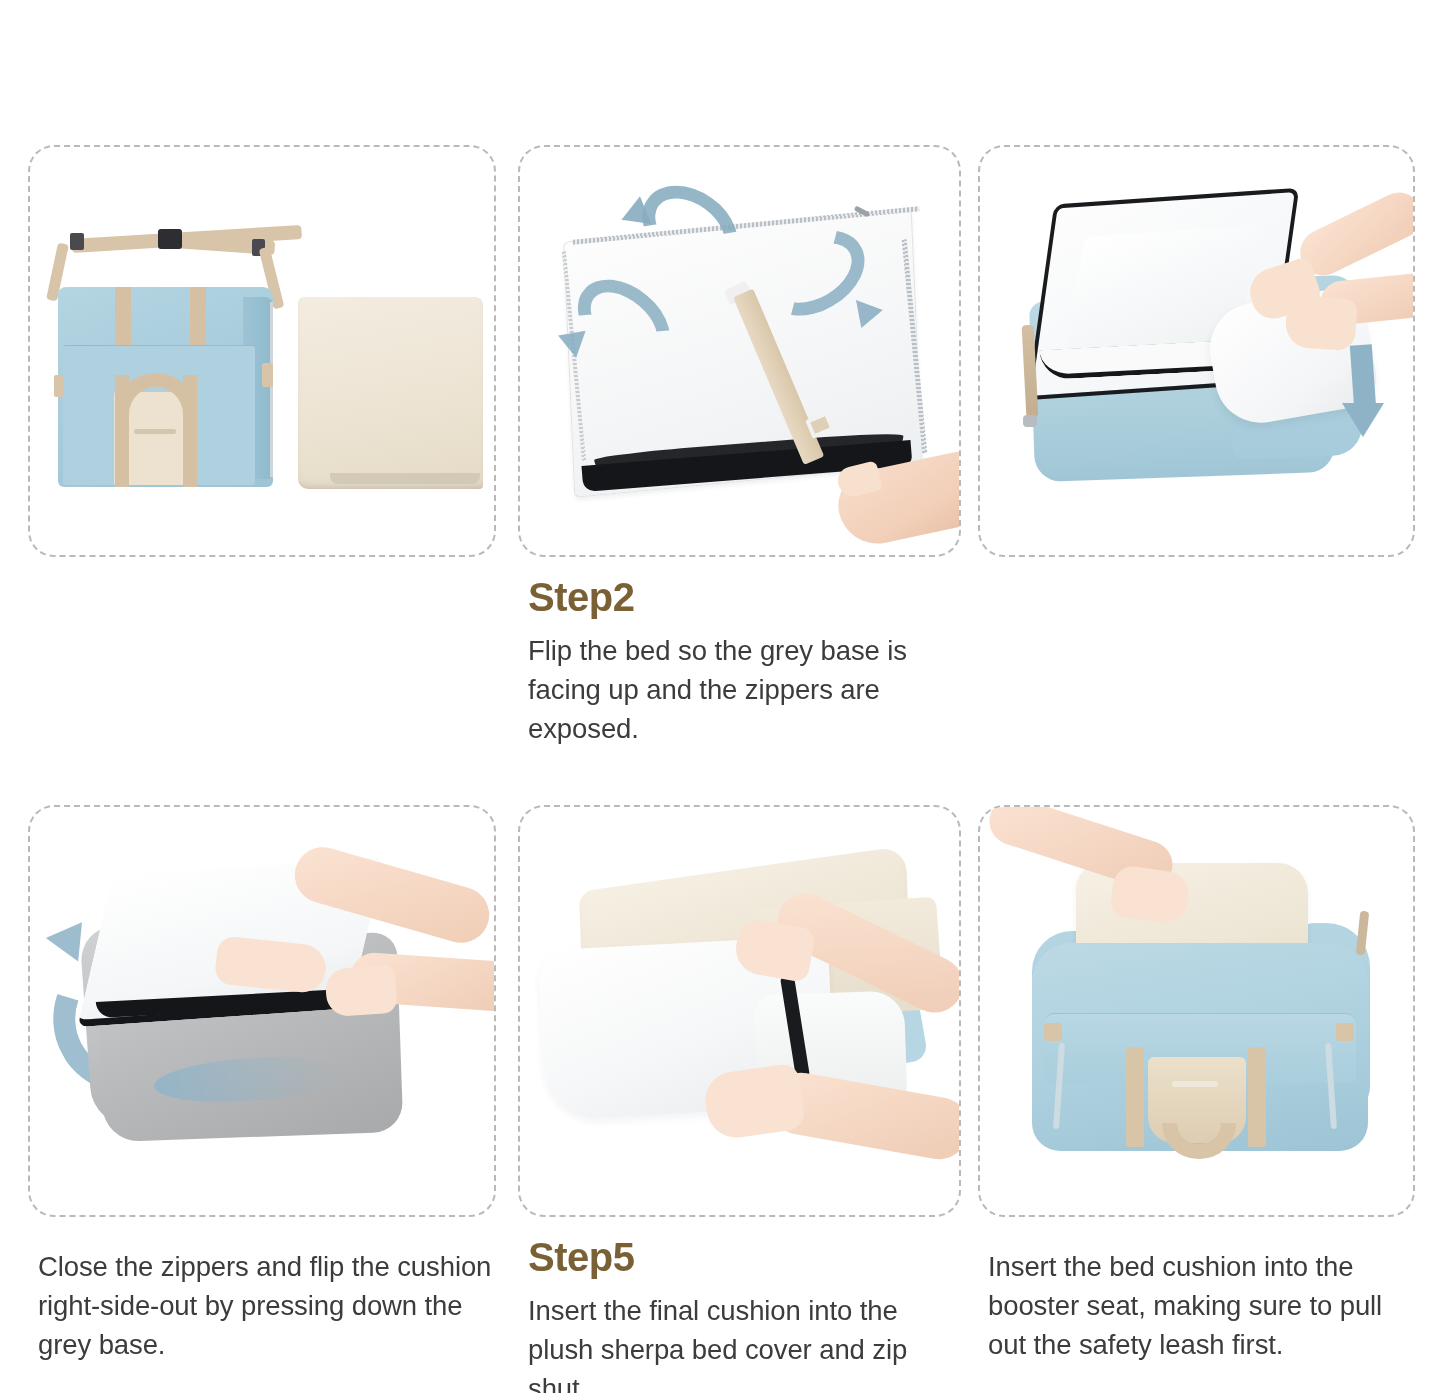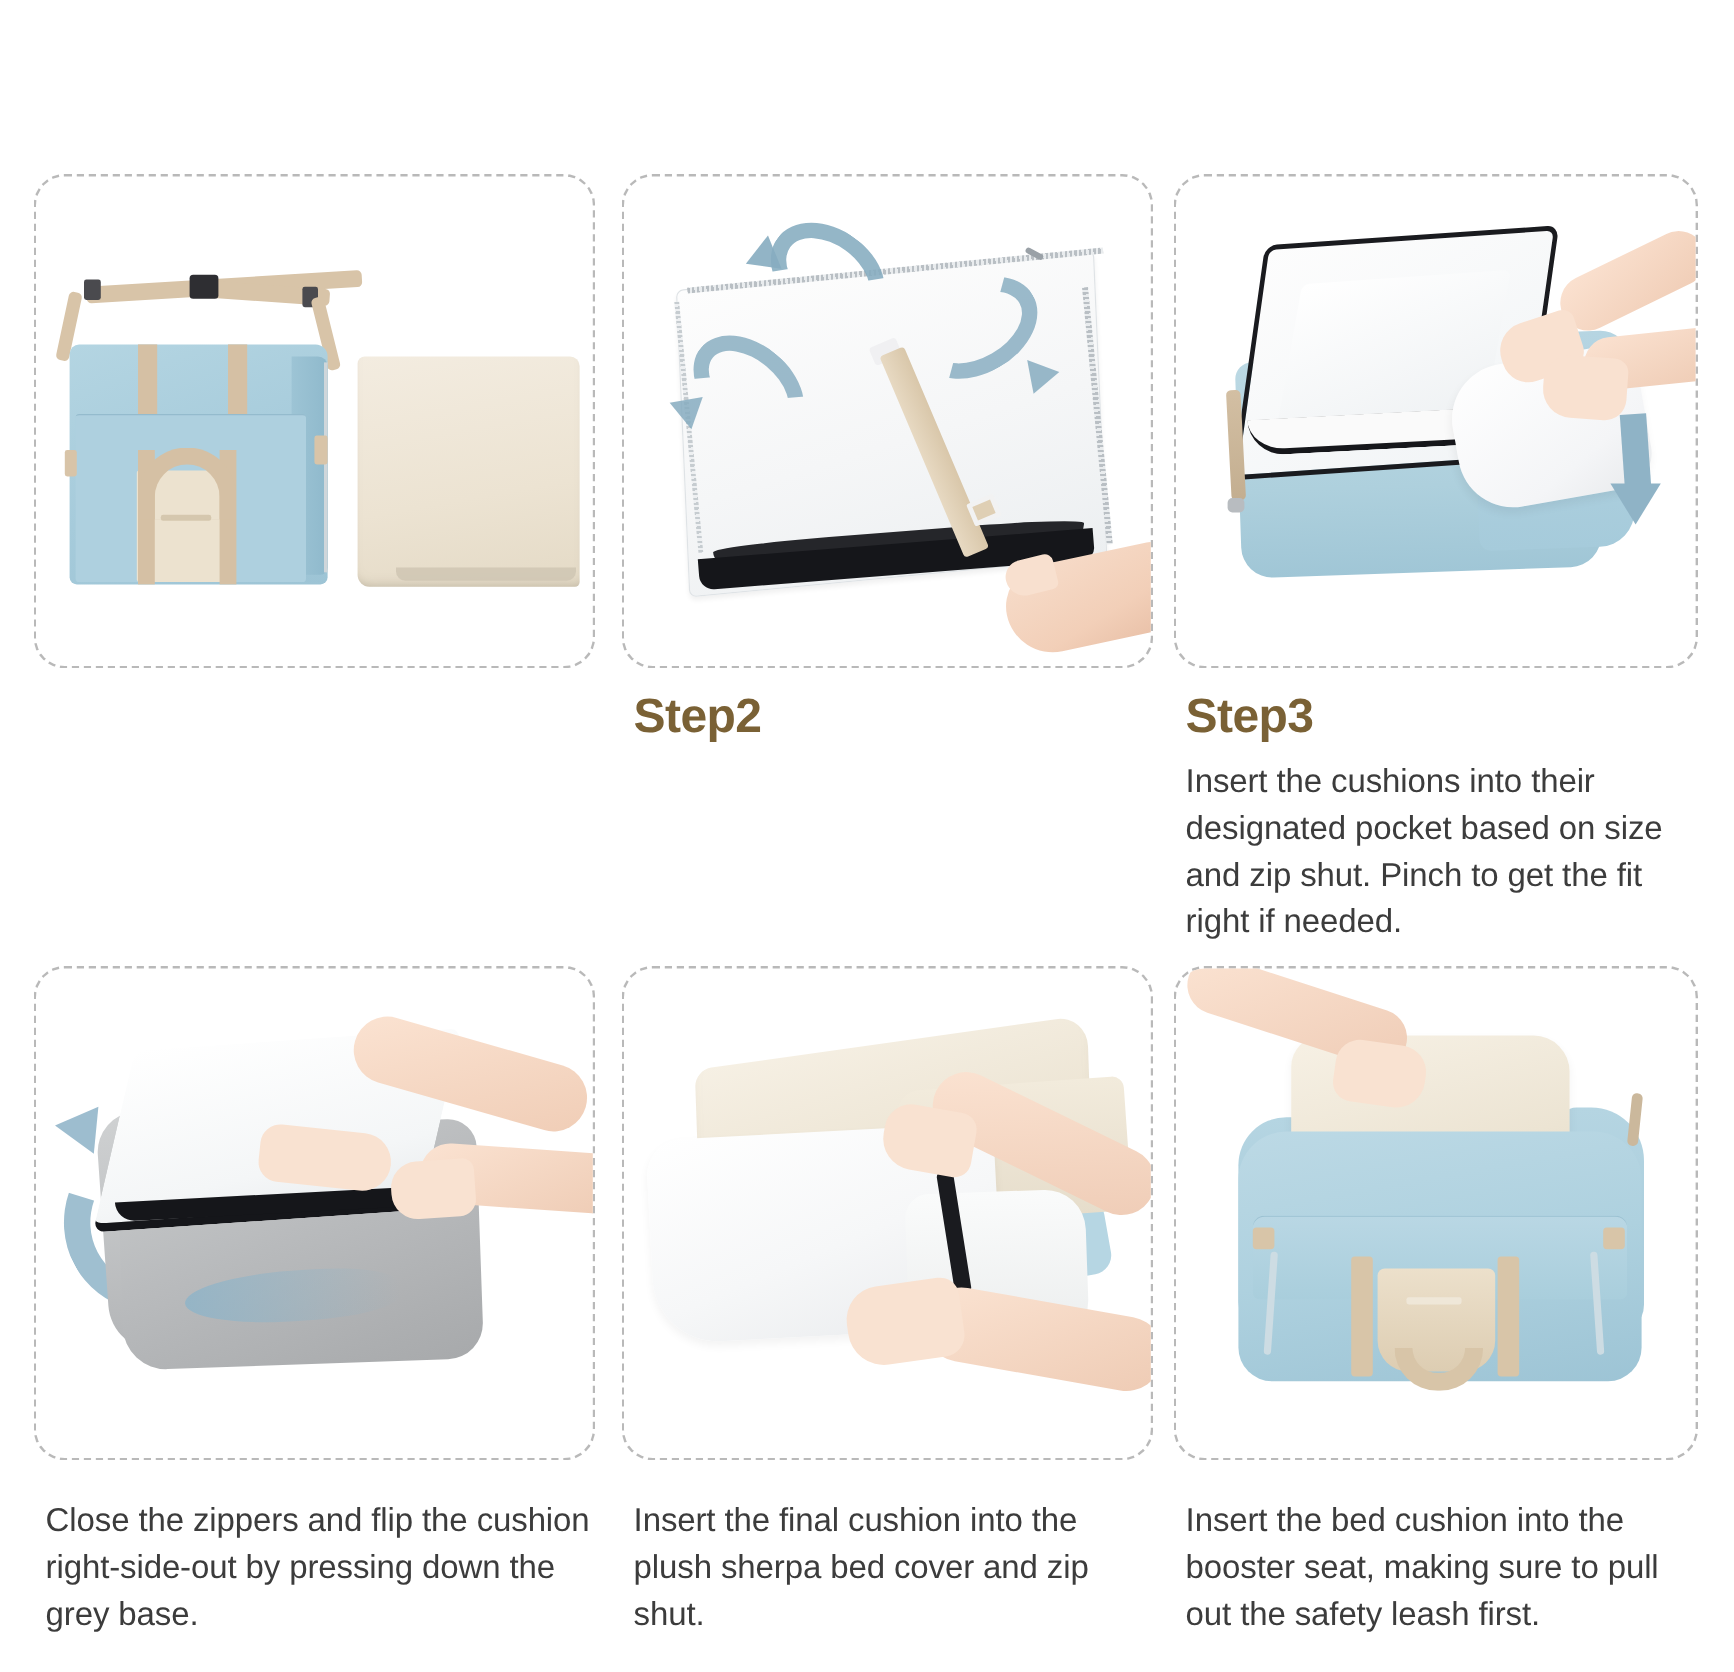--- a/index.html
+++ b/index.html
@@ -511,20 +511,21 @@
           <div class="arc p2-a2"></div>
           <div class="tri p2-a2t"></div>
           <div class="arc p2-a3"></div>
           <div class="tri p2-a3t"></div>
           <div class="sh p2-hand"></div>
           <div class="sh p2-finger"></div>
         </div>
       </div>
       <div class="caption">
         <div class="step-title">Step2</div>
+        <div class="step-body">Flip the bed so the grey base is facing up and the zippers are exposed.</div>
       </div>
     </div>
 
     <div class="cell c2 r0">
       <div class="panel">
         <div class="art">
           <div class="sh p3-body"></div>
           <div class="sh p3-body-r"></div>
           <div class="sh p3-open"></div>
           <div class="sh p3-inner"></div>
@@ -533,24 +534,20 @@
           <div class="sh p3-zip-pull-metal"></div>
           <div class="sh p3-cushion"></div>
           <div class="sh p3-arm1"></div>
           <div class="sh p3-hand1"></div>
           <div class="sh p3-arm2"></div>
           <div class="sh p3-hand2"></div>
           <div class="sh p3-down-arrow"></div>
           <div class="tri p3-down-tri"></div>
         </div>
       </div>
-      <div class="caption">
-        <div class="step-title">Step3</div>
-        <div class="step-body">Insert the cushions into their designated pocket based on size and zip shut. Pinch to get the fit right if needed.</div>
-      </div>
     </div>
 
     <div class="cell c0 r1">
       <div class="panel">
         <div class="art">
           <div class="sh p4-arc"></div>
           <div class="tri p4-arc-tri"></div>
           <div class="sh p4-cube-l"></div>
           <div class="sh p4-cube"></div>
           <div class="sh p4-arc-tail"></div>
@@ -577,20 +574,21 @@
           <div class="sh p5-pillow"></div>
           <div class="sh p5-pillow2"></div>
           <div class="sh p5-zip2"></div>
           <div class="sh p5-arm1"></div>
           <div class="sh p5-hand1"></div>
           <div class="sh p5-arm2"></div>
           <div class="sh p5-hand2"></div>
         </div>
       </div>
       <div class="caption">
+        <div class="step-title">Step5</div>
         <div class="step-body">Insert the final cushion into the plush sherpa bed cover and zip shut.</div>
       </div>
     </div>
 
     <div class="cell c2 r1">
       <div class="panel">
         <div class="art">
           <div class="sh p6-wall-l"></div>
           <div class="sh p6-wall-r"></div>
           <div class="sh p6-cushion"></div>

